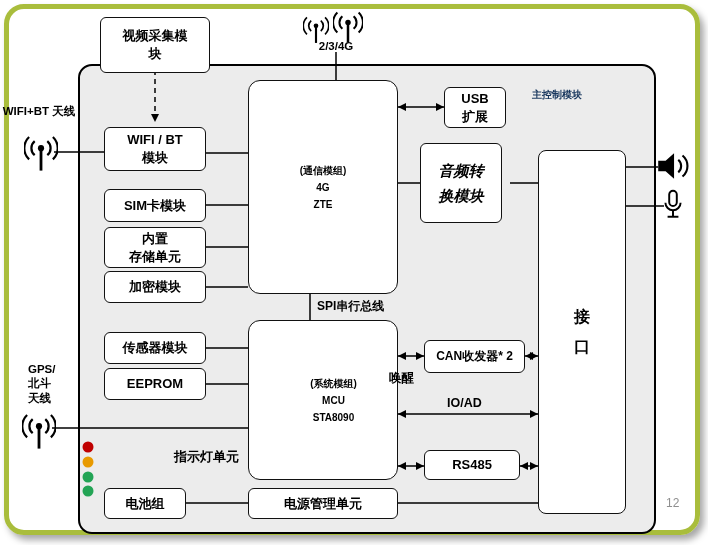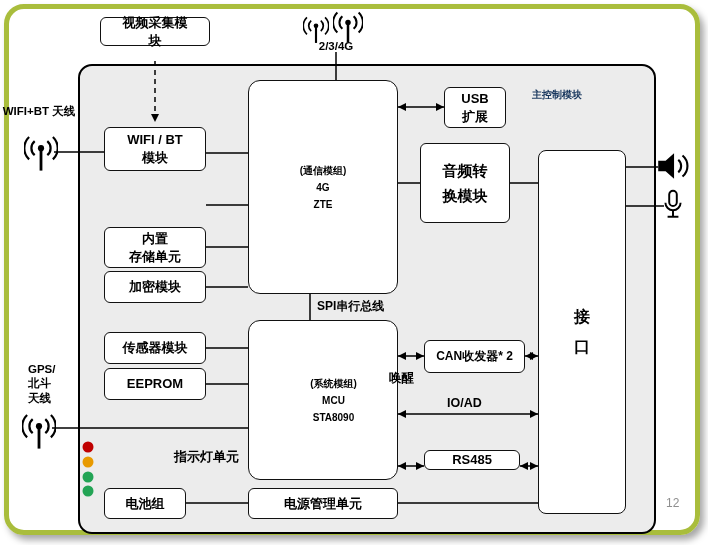--- a/index.html
+++ b/index.html
@@ -71,46 +71,47 @@
 
     <circle cx="567" cy="167" r="5.5" fill="var(--port-dot,#17365d)"></circle>
     <circle cx="567" cy="206" r="5.5" fill="var(--port-dot,#17365d)"></circle>
 
     <circle cx="88" cy="447" r="5.5" fill="var(--led-red,#c00000)"></circle>
     <circle cx="88" cy="462" r="5.5" fill="var(--led-orange,#e89a00)"></circle>
     <circle cx="88" cy="477" r="5.5" fill="var(--led-green,#23a455)"></circle>
     <circle cx="88" cy="491" r="5.5" fill="var(--led-green,#23a455)"></circle>
   </svg>
 
-  <div class="box" style="left:100px;top:17px;width:110px;height:29px;">视频采集模
+  <div class="box" style="left:100px;top:17px;width:110px;height:56px;">视频采集模
 块</div>
   <div class="box" style="left:104px;top:127px;width:102px;height:44px;">WIFI / BT
 模块</div>
+  <div class="box" style="left:104px;top:189px;width:102px;height:33px;">SIM卡模块</div>
   <div class="box" style="left:104px;top:227px;width:102px;height:41px;">内置
 存储单元</div>
   <div class="box" style="left:104px;top:271px;width:102px;height:32px;">加密模块</div>
   <div class="box" style="left:104px;top:332px;width:102px;height:32px;">传感器模块</div>
   <div class="box" style="left:104px;top:368px;width:102px;height:32px;">EEPROM</div>
   <div class="box" style="left:104px;top:488px;width:82px;height:31px;">电池组</div>
 
   <div class="box big" style="left:248px;top:80px;width:150px;height:214px;">(通信模组)
 4G
 ZTE</div>
   <div class="box big" style="left:248px;top:320px;width:150px;height:160px;padding-left:21px;">(系统模组)
 MCU
 STA8090</div>
 
   <div class="box" style="left:444px;top:87px;width:62px;height:41px;">USB
 扩展</div>
-  <div class="box" style="left:420px;top:143px;width:90px;height:80px;font-size:15px;line-height:1.7;">音频转
+  <div class="box" style="left:420px;top:143px;width:82px;height:80px;font-size:15px;line-height:1.7;font-style:italic;">音频转
 换模块</div>
   <div class="box" style="left:538px;top:150px;width:88px;height:364px;font-size:16px;line-height:1.9;border-radius:8px;">接
 口</div>
   <div class="box" style="left:424px;top:340px;width:101px;height:33px;font-size:12px;">CAN收发器* 2</div>
-  <div class="box" style="left:424px;top:450px;width:96px;height:20px;">RS485</div>
+  <div class="box" style="left:424px;top:450px;width:96px;height:30px;">RS485</div>
   <div class="box" style="left:248px;top:488px;width:150px;height:31px;">电源管理单元</div>
 
   <div class="lbl title" style="left:532px;top:88px;width:112px;">主控制模块</div>
   <div class="lbl" style="left:312px;top:40px;width:48px;text-align:center;font-size:11.5px;">2/3/4G</div>
   <div class="lbl" style="left:0px;top:104px;width:78px;text-align:center;font-size:11.5px;font-weight:700;">WIFI+BT 天线</div>
   <div class="lbl" style="left:28px;top:362px;font-size:11.5px;font-weight:700;line-height:1.25;">GPS/
 北斗
 天线</div>
   <div class="lbl" style="left:317px;top:298px;font-size:12px;">SPI串行总线</div>
   <div class="lbl" style="left:389px;top:370px;font-size:12.5px;">唤醒</div>

